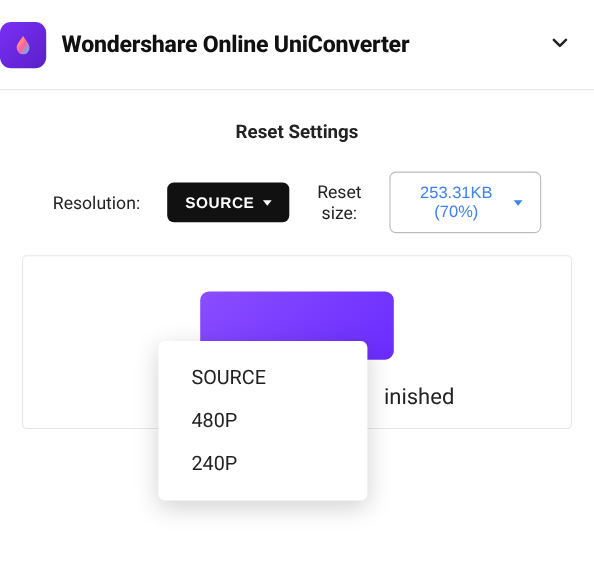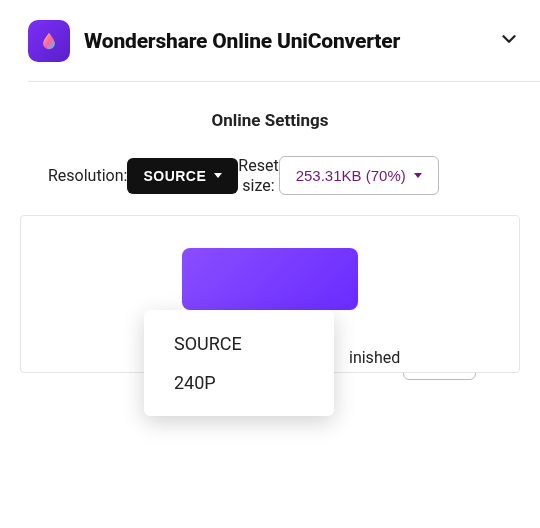--- a/index.html
+++ b/index.html
@@ -10,21 +10,20 @@
     height: 528px;
     position: relative;
     overflow: hidden;
   }
   .header {
     height: 82px;
     border-bottom: 1px solid #e5e5e5;
     display: flex;
     align-items: center;
     padding-right: 20px;
-    margin-left: 28px;
   }
   .logo {
     width: 42px;
     height: 42px;
     border-radius: 10px;
     background: linear-gradient(135deg, #7b2ff7, #5a1fc9);
     display: flex;
     align-items: center;
     justify-content: center;
     margin-right: 14px;
@@ -44,21 +43,21 @@
     font-size: 17px;
     font-weight: 700;
     color: #222;
     margin-top: 28px;
   }
   .row {
     display: flex;
     align-items: center;
     margin-top: 26px;
     padding: 0 48px;
-    gap: 0;
+    gap: 25px;
   }
   .label {
     font-size: 16px;
     color: #222;
   }
   .label.reset {
     text-align: center;
     line-height: 1.2;
   }
   .btn-dark {
@@ -70,21 +69,21 @@
     border: none;
     border-radius: 6px;
     padding: 10px 16px;
     display: inline-flex;
     align-items: center;
     gap: 8px;
     cursor: pointer;
   }
   .btn-outline {
     background: #fff;
-    color: #701a75;
+    color: #3b82f6;
     font-size: 15px;
     border: 1px solid #bbb;
     border-radius: 6px;
     padding: 10px 16px;
     display: inline-flex;
     align-items: center;
     gap: 8px;
     cursor: pointer;
   }
   .btn-outline.sm { padding: 8px 12px; }
@@ -110,23 +109,23 @@
     transform: translateX(-50%);
     width: 176px;
     height: 62px;
     border-radius: 8px;
     border: none;
     background: linear-gradient(135deg, #8a4dff, #6a2cff);
     cursor: pointer;
   }
   .finished-text {
     position: absolute;
-    top: 132px;
+    top: 115px;
     left: 328px;
-    font-size: 16px;
+    font-size: 20px;
     color: #222;
   }
   .dropdown {
     position: absolute;
     left: 144px;
     top: 200px;
     width: 190px;
     background: #fff;
     border-radius: 6px;
     box-shadow: 0 6px 22px rgba(0,0,0,0.18);
@@ -167,21 +166,21 @@
   <div class="brand">Wondershare Online UniConverter</div>
   <div class="spacer"></div>
   <div class="chevron">
     <svg width="22" height="22" viewBox="0 0 24 24">
       <path d="M6 9l6 6 6-6" fill="none" stroke="#222" stroke-width="2.5" stroke-linecap="round" stroke-linejoin="round"></path>
     </svg>
   </div>
 </div>
 
 <div class="main">
-  <div class="section-title">Online Settings</div>
+  <div class="section-title">Reset Settings</div>
 
   <div class="row">
     <div class="label">Resolution:</div>
     <button class="btn-dark">
       <span>SOURCE</span>
       <span class="caret"></span>
     </button>
     <div class="label reset">
       <span>Reset</span><br>
       <span>size:</span>
@@ -200,16 +199,17 @@
     </button>
   </div>
 
   <div class="card">
     <button class="primary-btn"></button>
     <div class="finished-text">inished</div>
   </div>
 
   <div class="dropdown">
     <div class="dropdown-item">SOURCE</div>
+    <div class="dropdown-item">480P</div>
     <div class="dropdown-item">240P</div>
 
   </div>
 </div>
 
 </body></html>

